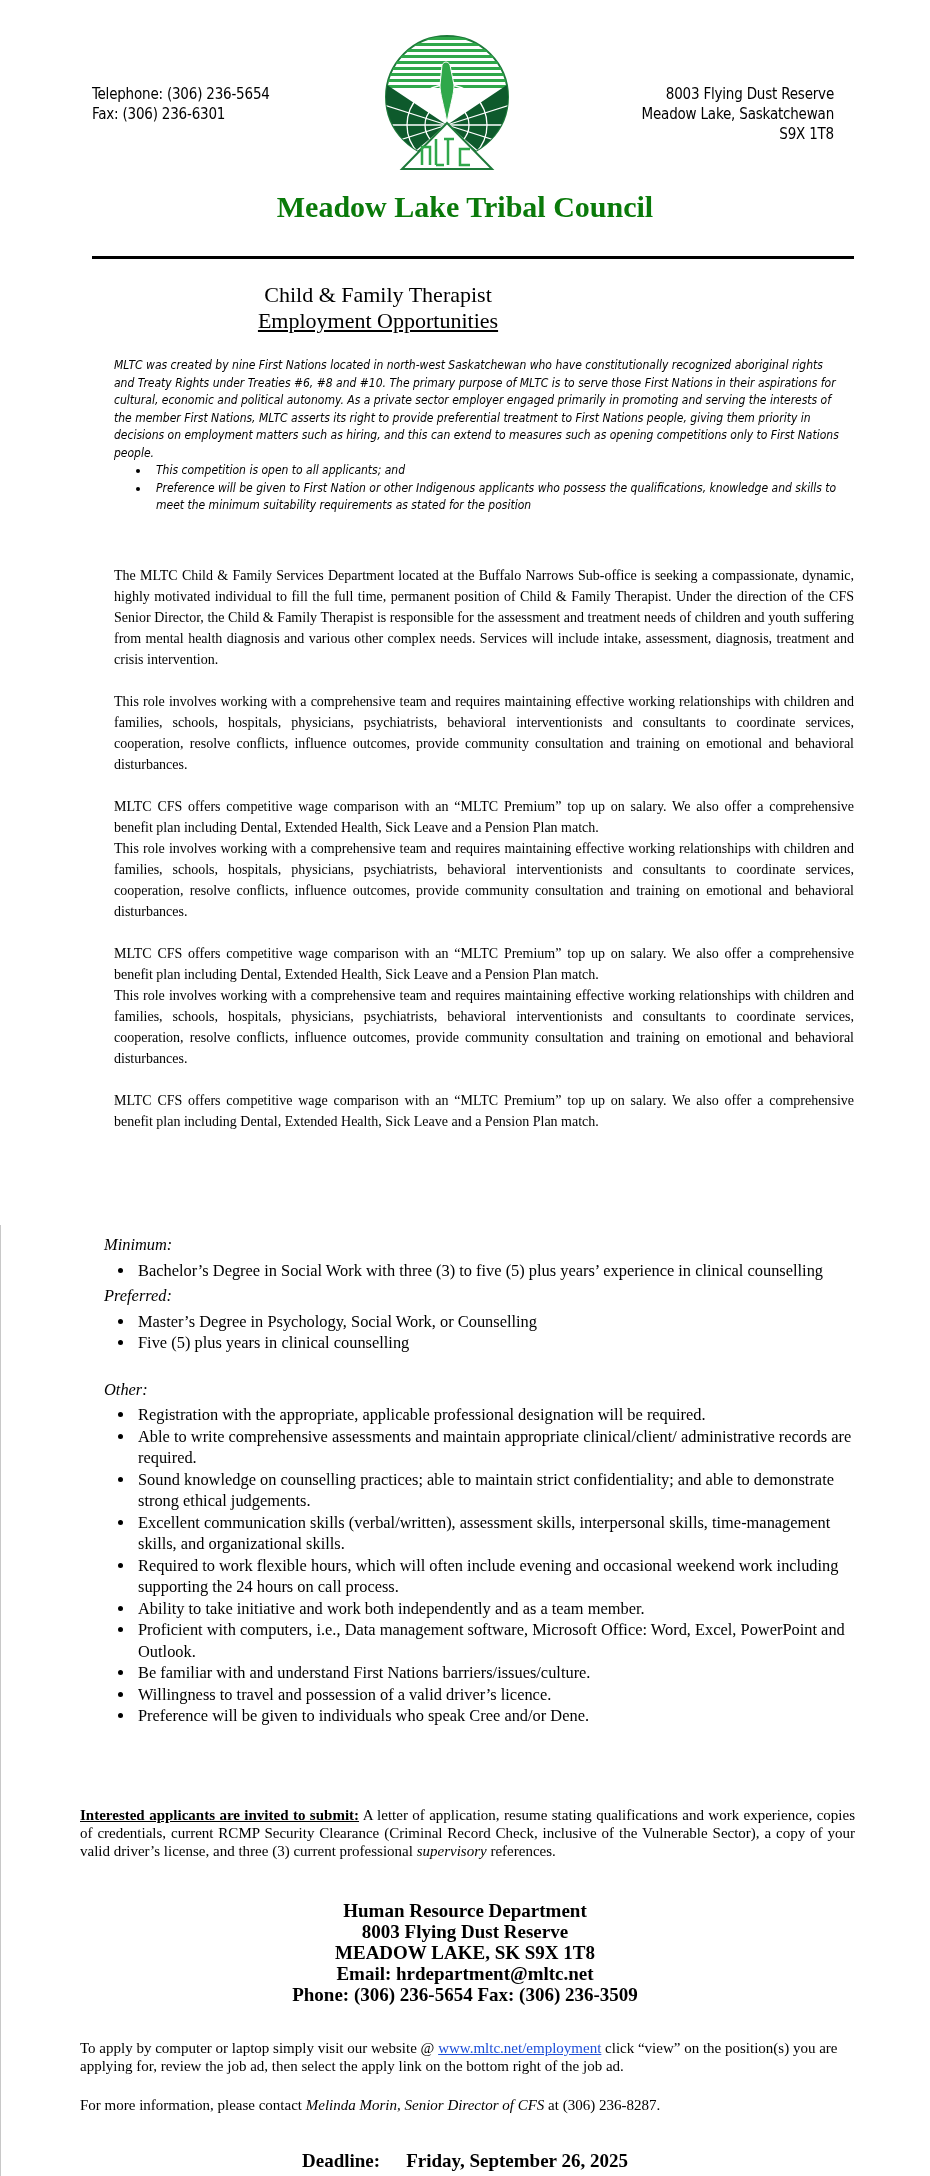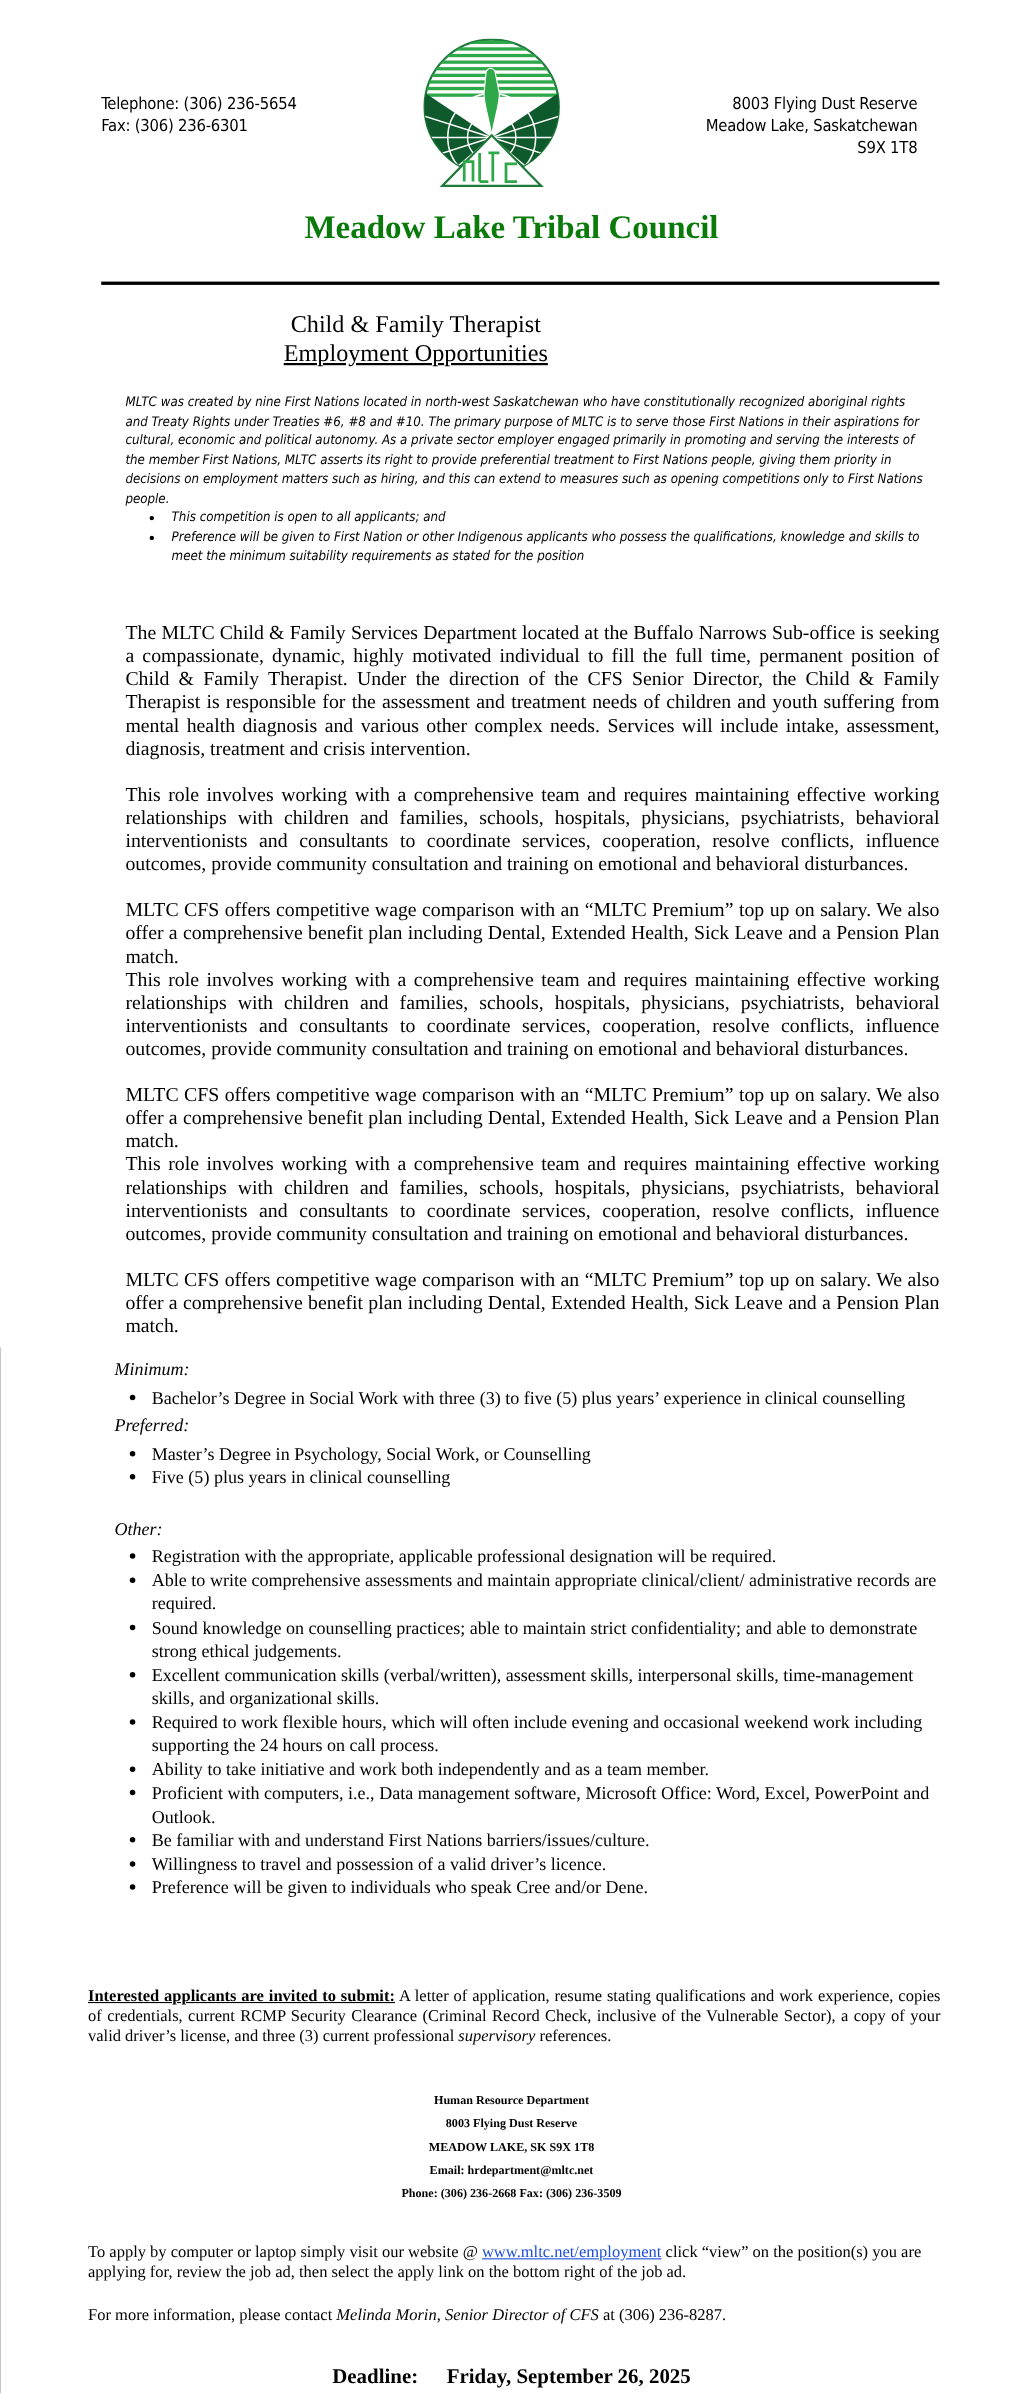--- a/index.html
+++ b/index.html
@@ -20,35 +20,35 @@
 
   .title { left:0; width:756px; text-align:center; font-size:22px; font-weight:normal; }
   .title1 { top:282px; }
   .title2 { top:308px; text-decoration:underline; }
 
   .disclaimer { left:114px; width:728px; top:357px; font-size:12px; line-height:17.5px; font-style:italic; }
   .disclaimer p { margin:0; }
   .disclaimer ul { margin:0; padding-left:36px; }
   .disclaimer li { padding-left:6px; }
 
-  .body-text { left:114px; width:740px; font-size:18px; line-height:21px; text-align:justify; }
+  .body-text { left:114px; width:740px; font-size:14px; line-height:21px; text-align:justify; }
   .body-text p { margin:0; }
   .gap { height:21px; }
 
   .quals { left:100px; width:760px; top:1230px; font-size:16.4px; line-height:21.5px; }
   .quals .head { font-weight:bold; font-style:italic; text-decoration:underline; margin:0 0 21px 0; }
   .quals .sub { font-style:italic; margin:4px; }
   .quals ul { margin:0; padding-left:35px; }
   .quals li { padding-left:3px; }
   .quals .sp { height:21px; }
 
   .apply { left:80px; width:775px; top:1806px; font-size:15px; line-height:18px; text-align:justify; }
   .apply .lead { font-weight:bold; text-decoration:underline; }
 
-  .hr-block { left:0; width:930px; top:1900px; text-align:center; font-weight:bold; font-size:11px; line-height:21px; }
+  .hr-block { left:0; width:930px; top:1900px; text-align:center; font-weight:bold; font-size:19px; line-height:21px; }
   .web { left:80px; width:800px; top:2039px; font-size:15px; line-height:18px; }
   .web a { color:#1d4ed8; text-decoration:underline; }
   .more { left:80px; width:800px; top:2096px; font-size:15px; line-height:18px; }
   .deadline { left:0; width:930px; top:2150px; text-align:center; font-weight:bold; font-size:19px; }
   .deadline span + span { margin-left:26px; }
 </style>
 </head>
 <body>
 
 <div class="left-edge"></div>
@@ -169,21 +169,21 @@
 
 <div class="abs serif apply">
   <span class="lead">Interested applicants are invited to submit:</span><span> A letter of application, resume stating qualifications and work experience, copies of credentials, current RCMP Security Clearance (Criminal Record Check, inclusive of the Vulnerable Sector), a copy of your valid driver’s license, and three (3) current professional </span><em>supervisory</em><span> references.</span>
 </div>
 
 <div class="abs serif hr-block">
   <div>Human Resource Department</div>
   <div>8003 Flying Dust Reserve</div>
   <div>MEADOW LAKE, SK  S9X 1T8</div>
   <div>Email: hrdepartment@mltc.net</div>
-  <div>Phone: (306) 236-2668   Fax: (306) 236-3509</div>
+  <div>Phone: (306) 236-5654   Fax: (306) 236-3509</div>
 </div>
 
 <div class="abs serif web">
   <span>To apply by computer or laptop simply visit our website @ </span><a>www.mltc.net/employment</a><span> click “view” on the position(s) you are applying for, review the job ad, then select the apply link on the bottom right of the job ad.</span>
 </div>
 
 <div class="abs serif more">
   <span>For more information, please contact </span><em>Melinda Morin, Senior Director of CFS</em><span> at (306) 236-8287.</span>
 </div>
 

